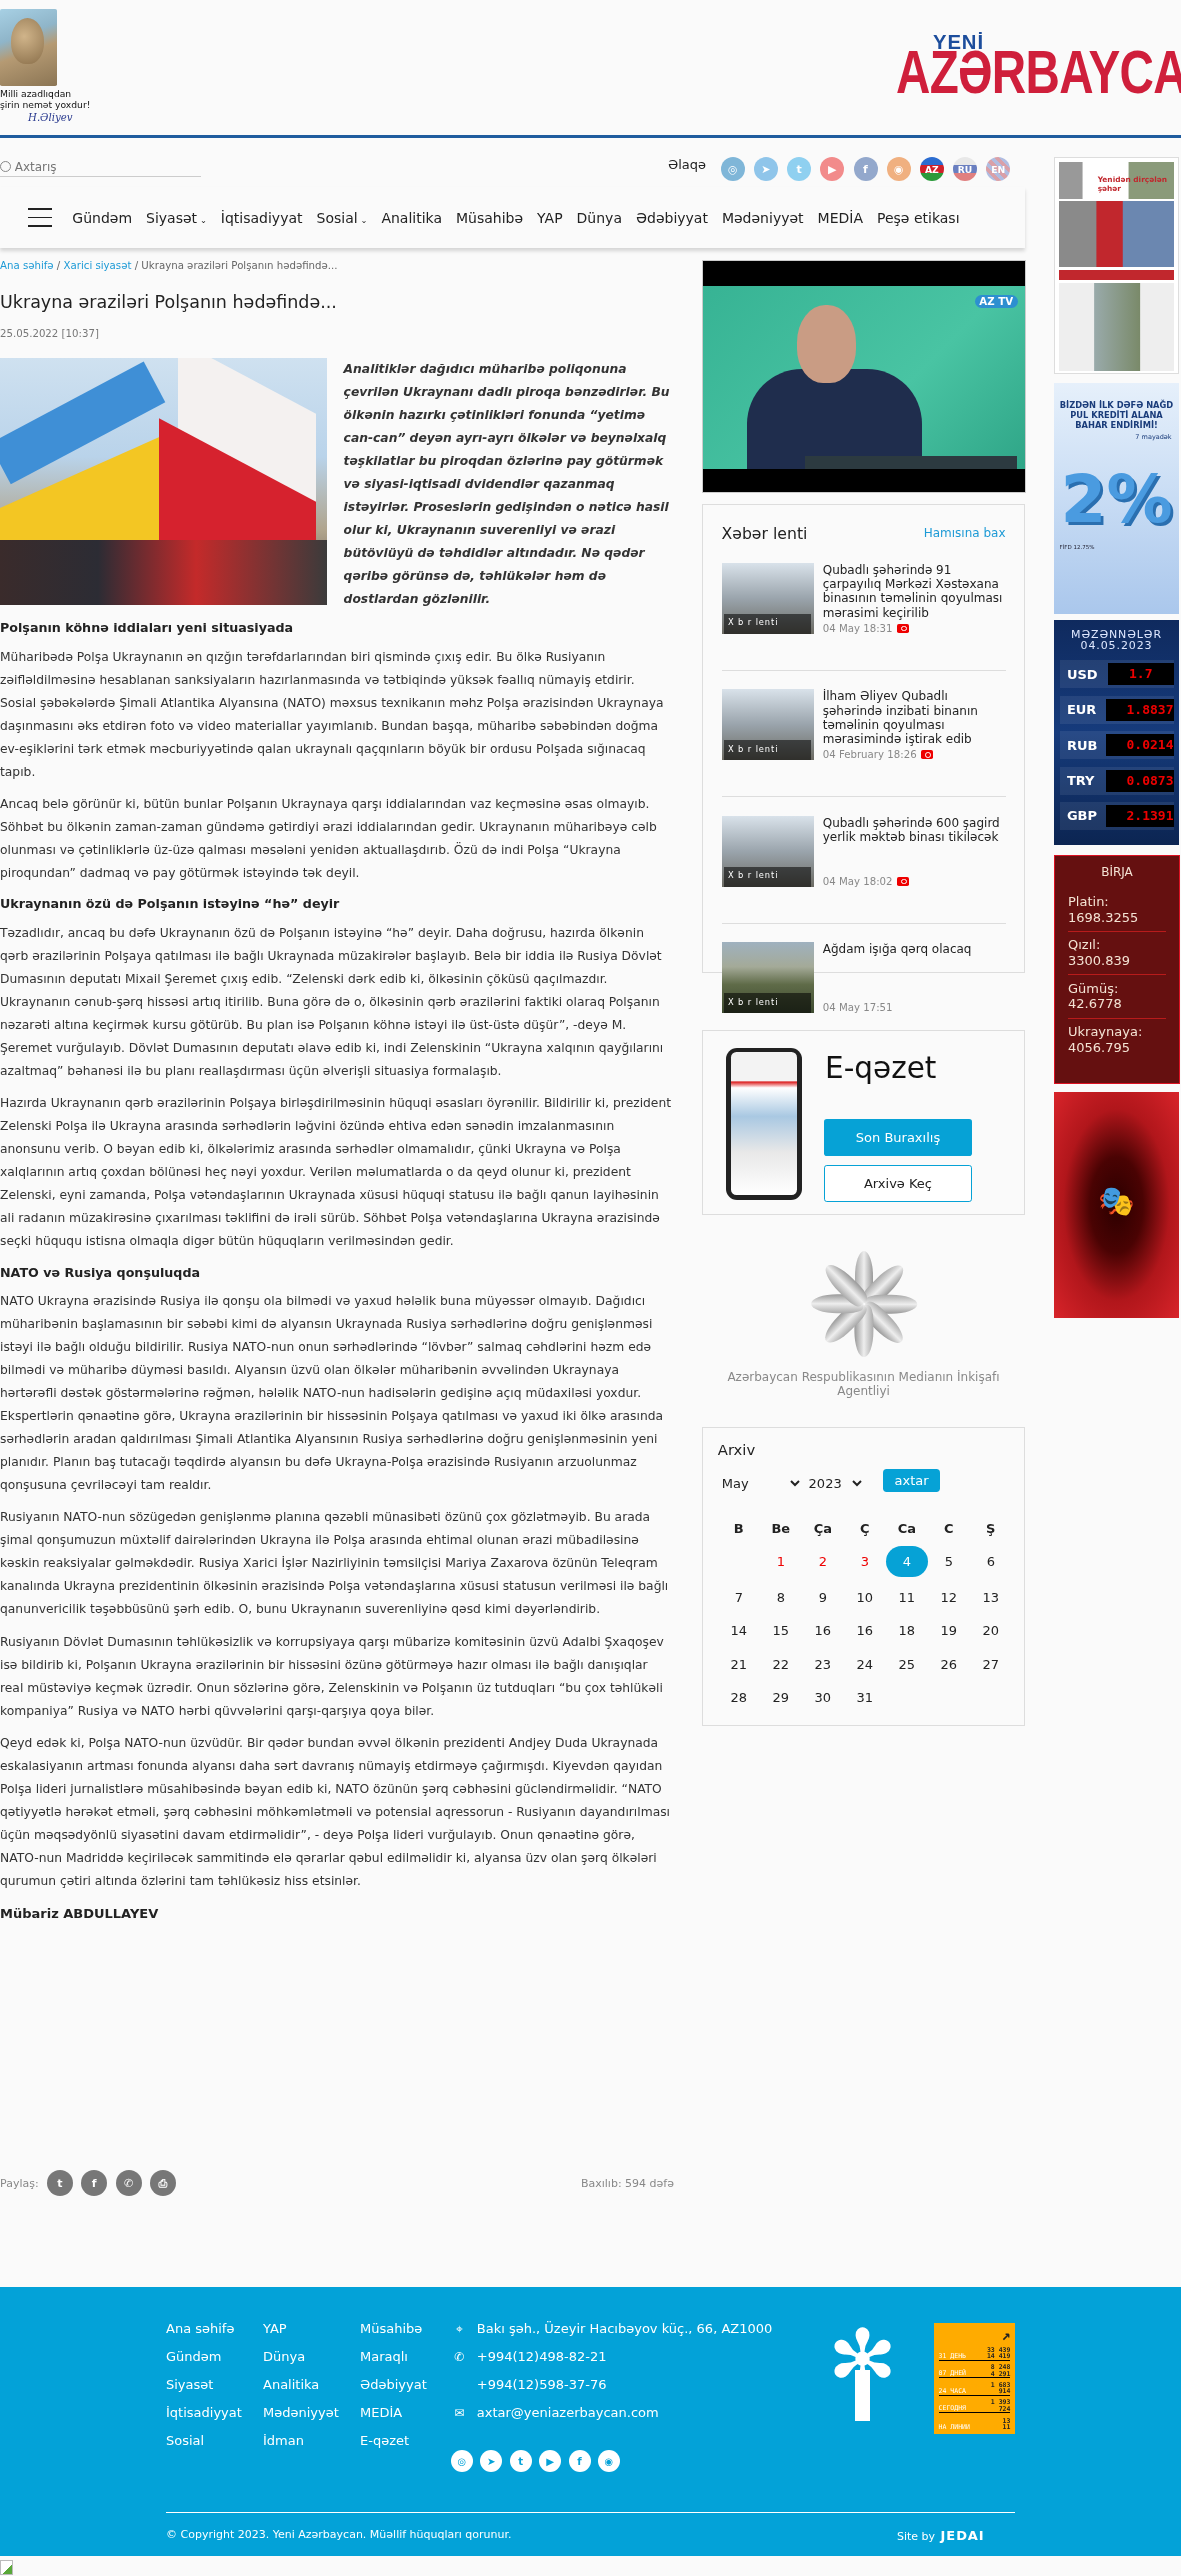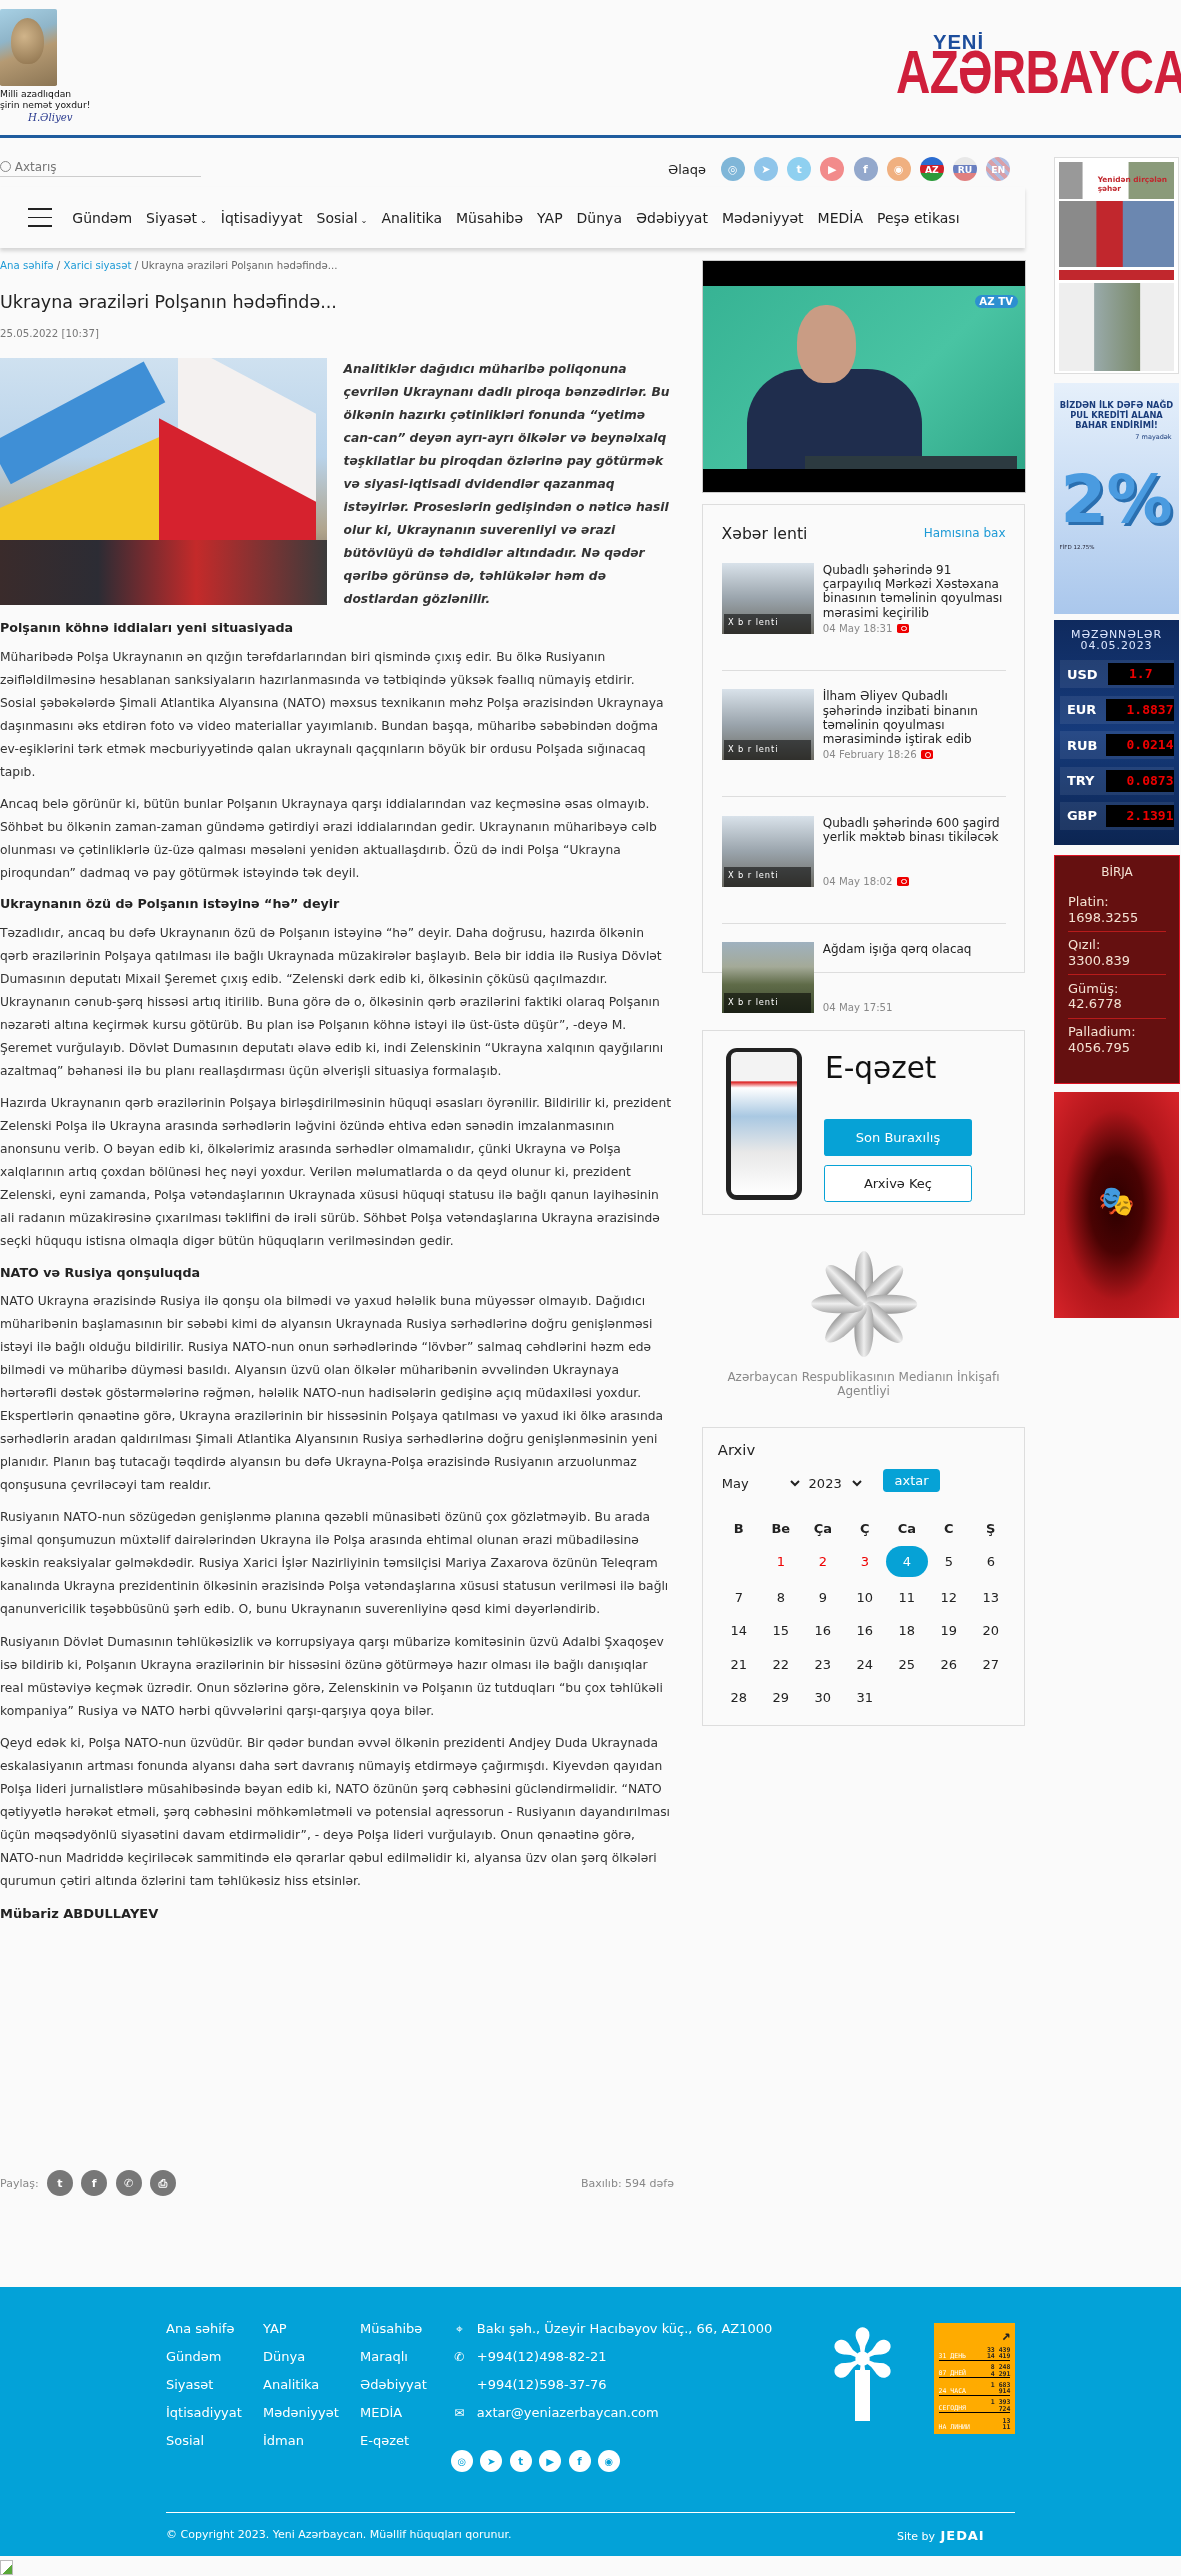--- a/index.html
+++ b/index.html
@@ -15,21 +15,21 @@
   .leader .sign { font-family: "DejaVu Serif", serif; font-style: italic; font-size: 10.2px; color: #2b3b8f; margin-left: 28px; margin-top: 1.8px; }
   .logo { position: absolute; right: 0; top: 30.5px; width: 286px; height: 74px; }
   .logo .yeni { position: absolute; left: 37px; top: 0; font: bold 20.3px "Liberation Sans", sans-serif; color: #1c4d9c; letter-spacing: 0.9px; }
   .logo .az { position: absolute; left: 0; top: 9.2px; font: bold 61px "Liberation Sans Narrow", "Liberation Sans", sans-serif; color: #cf1f3b; transform: scaleX(0.78); transform-origin: left top; letter-spacing: -0.9px; line-height: 65px; white-space: nowrap; }
   .rule { position: absolute; left: 0; top: 135px; width: 1182px; height: 2.8px; background: #1f5c9e; }
 
   
   .search { position: absolute; left: 0; top: 157px; width: 201px; height: 20.3px; border-bottom: 0.9px solid #ccc; display: flex; align-items: center; font-size: 12px; color: #777; }
   .search .icon { width: 11px; height: 11px; border: 1.4px solid #888; border-radius: 50%; margin-right: 3.7px; position: relative; }
   .search input { border: none; background: transparent; font-size: 12px; color: #666; width: 175px; outline: none; font-family: "DejaVu Sans", sans-serif; }
-  .contact-row { position: absolute; left: 668px; top: 157px; height: 24px; display: flex; align-items: center; gap: 9.2px; }
+  .contact-row { position: absolute; left: 668px; top: 157px; height: 24px; display: flex; align-items: flex-start; gap: 9.2px; }
   .contact-row .lbl { font-size: 13px; color: #222; margin-right: 5.5px; }
   .soc { width: 24px; height: 24px; border-radius: 50%; display: flex; align-items: center; justify-content: center; color: #fff; font-size: 11px; font-weight: bold; }
   .nav { position: absolute; left: 0; top: 187px; width: 1025px; height: 61px; box-shadow: 0 2.8px 3.7px rgba(0,0,0,.15); background: #fafafa; display: flex; align-items: center; padding-left: 28px; }
   .burger { width: 24px; height: 18.5px; display: flex; flex-direction: column; justify-content: space-between; margin-right: 20.3px; }
   .burger span { height: 1.8px; background: #222; }
   .nav a { font-size: 14px; color: #222; text-decoration: none; margin-right: 14px; white-space: nowrap; }
   .nav a .chev { font-size: 8.3px; margin-left: 2.8px; }
 
   
   .crumbs { position: absolute; left: 0; top: 260px; font-size: 10.2px; color: #666; }
@@ -431,21 +431,21 @@
     </div>
   <div class="i">
       <div>Qızıl:</div>
       <div>3300.839</div>
     </div>
   <div class="i">
       <div>Gümüş:</div>
       <div>42.6778</div>
     </div>
   <div class="i">
-      <div>Palladium:</div>
+      <div>Ukraynaya:</div>
       <div>4056.795</div>
     </div>
 </div>
 <div class="ad-theatre">
   <div class="mask">🎭</div>
 </div>
 
 <div class="footer">
   <div class="fcol" style="left:166px">
     <a>Ana səhifə</a>

